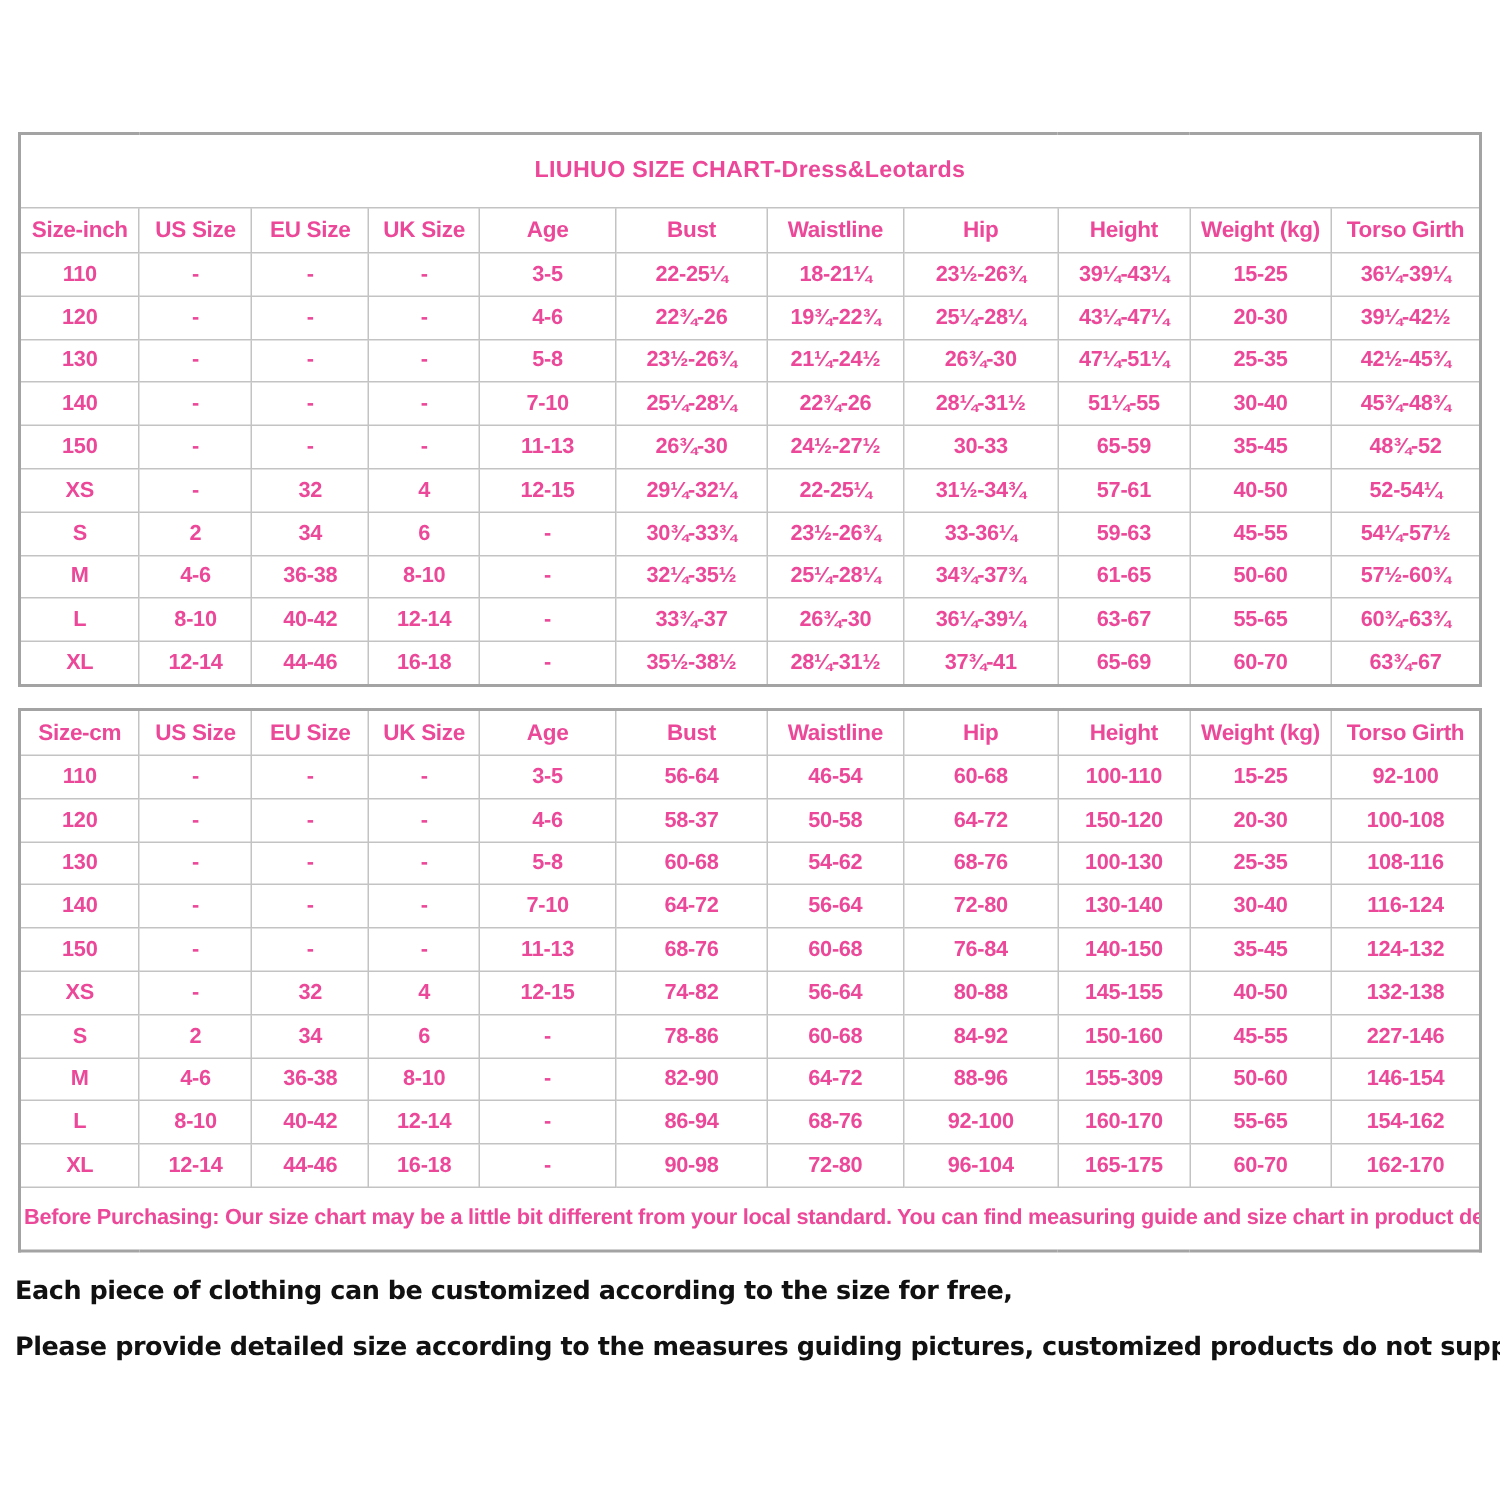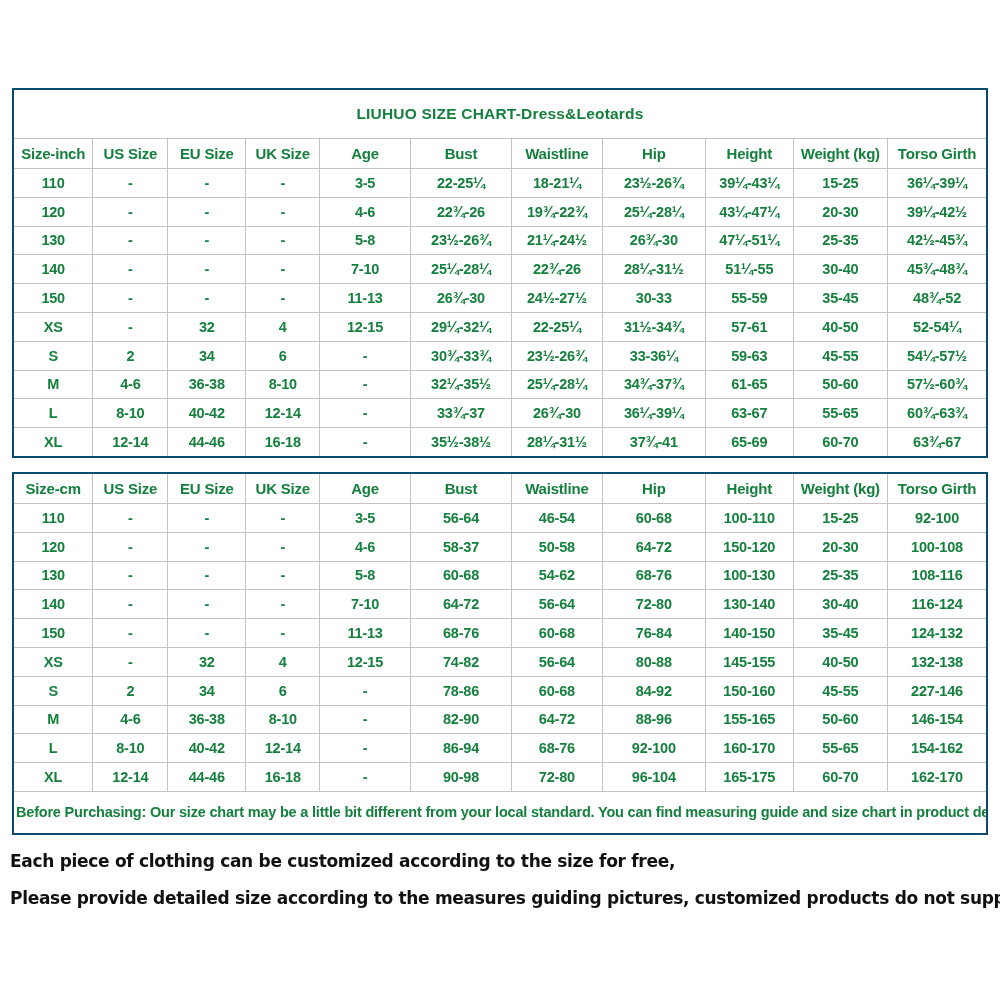--- a/index.html
+++ b/index.html
@@ -20,22 +20,22 @@
   .chart-wrap {
     position: absolute;
     left: 12px;
     top: 88px;
     width: 976px;
   }
   table.size-table {
     border-collapse: collapse;
     table-layout: fixed;
     width: 976px;
-    border: 2px solid #0c4a6e;
-    color: #15803d;
+    border: 2px solid #a3a3a3;
+    color: #ec4899;
   }
   table.size-table + table.size-table {
     margin-top: 14px;
   }
   table.size-table th,
   table.size-table td {
     border: 1px solid #c3c3c3;
     text-align: center;
     vertical-align: middle;
     padding: 0 2px;
@@ -174,21 +174,21 @@
           </tr>
           <tr>
             <td>150</td>
             <td>-</td>
             <td>-</td>
             <td>-</td>
             <td>11-13</td>
             <td>26¾-30</td>
             <td>24½-27½</td>
             <td>30-33</td>
-            <td>55-59</td>
+            <td>65-59</td>
             <td>35-45</td>
             <td>48¾-52</td>
           </tr>
           <tr>
             <td>XS</td>
             <td>-</td>
             <td>32</td>
             <td>4</td>
             <td>12-15</td>
             <td>29¼-32¼</td>
@@ -376,21 +376,21 @@
           </tr>
           <tr>
             <td>M</td>
             <td>4-6</td>
             <td>36-38</td>
             <td>8-10</td>
             <td>-</td>
             <td>82-90</td>
             <td>64-72</td>
             <td>88-96</td>
-            <td>155-165</td>
+            <td>155-309</td>
             <td>50-60</td>
             <td>146-154</td>
           </tr>
           <tr>
             <td>L</td>
             <td>8-10</td>
             <td>40-42</td>
             <td>12-14</td>
             <td>-</td>
             <td>86-94</td>

